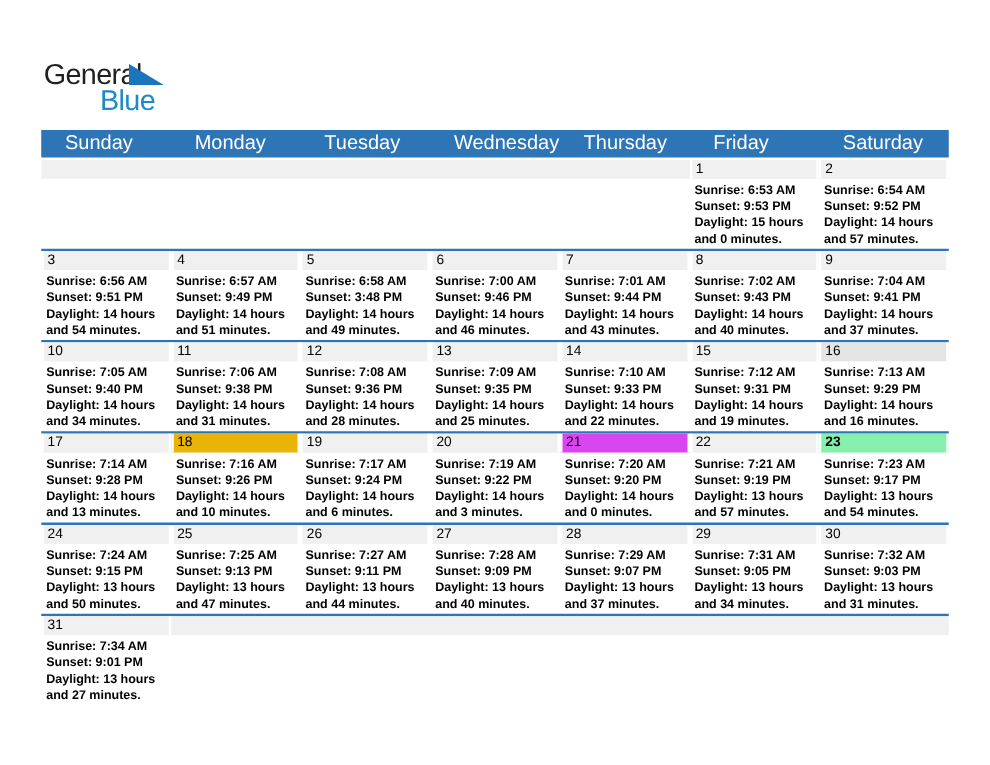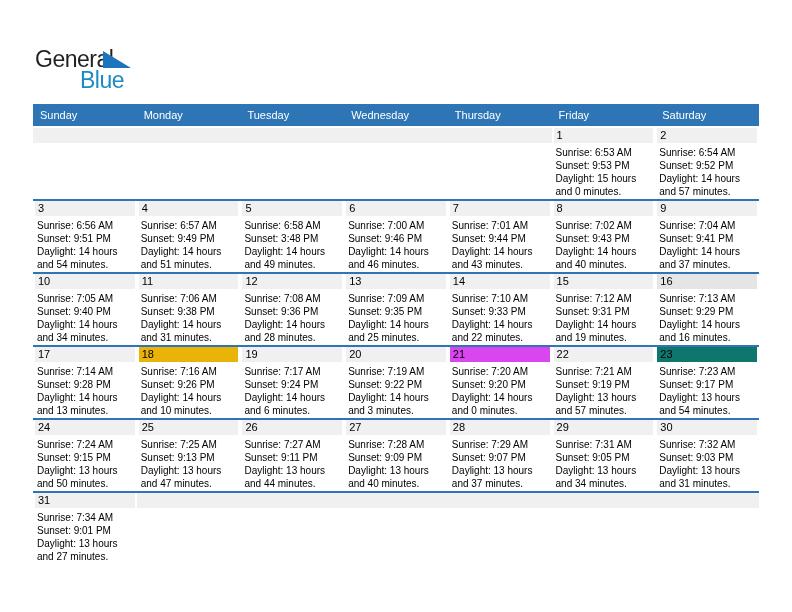--- a/index.html
+++ b/index.html
@@ -32,21 +32,21 @@
   }
   .titles { position: absolute; right: 0; top: 36px; text-align: right; }
   .month-title { font-size: 28px; color: #000; line-height: 30px; }
   .location { font-size: 15px; color: #000; margin-top: 8px; }
 
   
   .weekday-row {
     display: grid; grid-template-columns: repeat(7, 1fr);
     background: #2E75B6; height: 22px; align-items: center;
   }
-  .weekday { color: #ffffff; font-size: 11px; padding-left: 7px; }
+  .weekday { color: #ffffff; font-size: 16px; padding-left: 19px; }
 
   
   #weeks { margin-top: 2px; }
   .week {
     position: relative;
     display: grid; grid-template-columns: repeat(7, 1fr);
     height: 71px;
     border-bottom: 2px solid #2E75B6;
   }
   .week.last { border-bottom: none; }
@@ -62,20 +62,21 @@
   }
   .cell.filled .num-band {
     background: #F0F0F0;
     border-left: 2px solid #fff; border-right: 2px solid #fff;
     padding-left: 3px;
   }
   .details {
     padding: 3px 2px 0 4px;
     font-size: 10px; line-height: 13px; color: #000;
     background: #fff;
+    font-weight: bold;
   }
 </style>
 </head>
 <body>
 
 <div class="page">
   <div class="content">
 
     <div class="top-bar">
       <div class="logo">
@@ -304,21 +305,21 @@
           <div class="cell filled">
             <div class="num-band" style="background: rgb(240, 240, 240);">22</div>
             <div class="details">
               <div class="detail-line">Sunrise: 7:21 AM</div>
               <div class="detail-line">Sunset: 9:19 PM</div>
               <div class="detail-line">Daylight: 13 hours</div>
               <div class="detail-line">and 57 minutes.</div>
             </div>
           </div>
           <div class="cell filled">
-            <div class="num-band" style="background: #0f766e;">23</div>
+            <div class="num-band" style="background: #86efac; font-weight: bold;">23</div>
             <div class="details">
               <div class="detail-line">Sunrise: 7:23 AM</div>
               <div class="detail-line">Sunset: 9:17 PM</div>
               <div class="detail-line">Daylight: 13 hours</div>
               <div class="detail-line">and 54 minutes.</div>
             </div>
           </div>
         </div>
         <div class="week" style="border-bottom-color: rgb(46, 117, 182);">
           <div class="band-strip" style="background: rgb(240, 240, 240);"></div>

